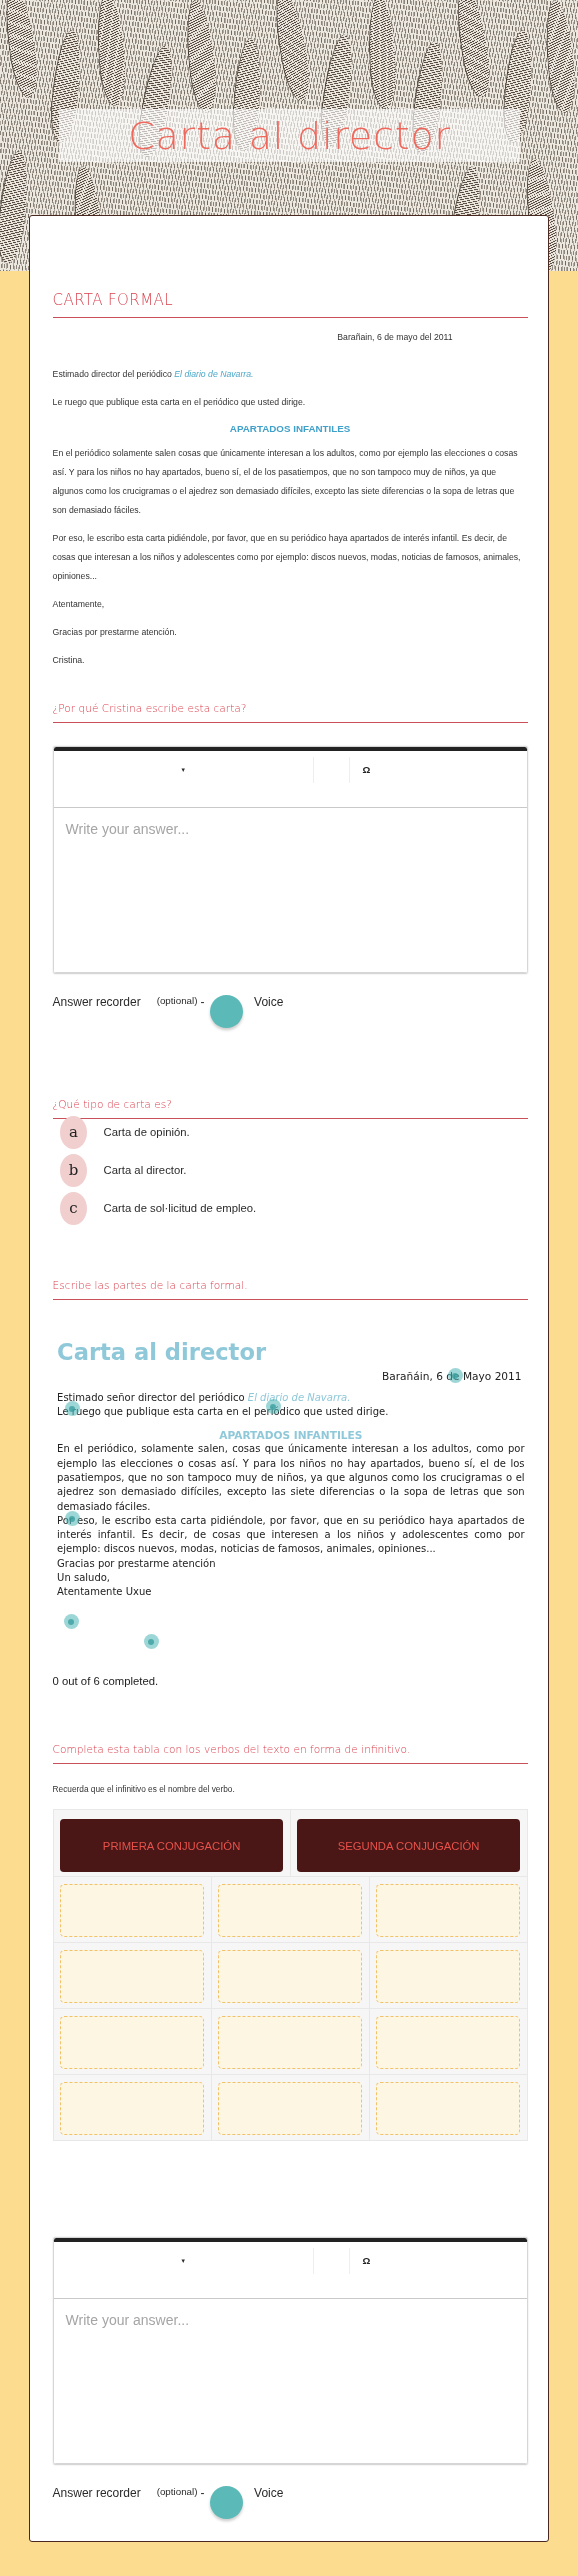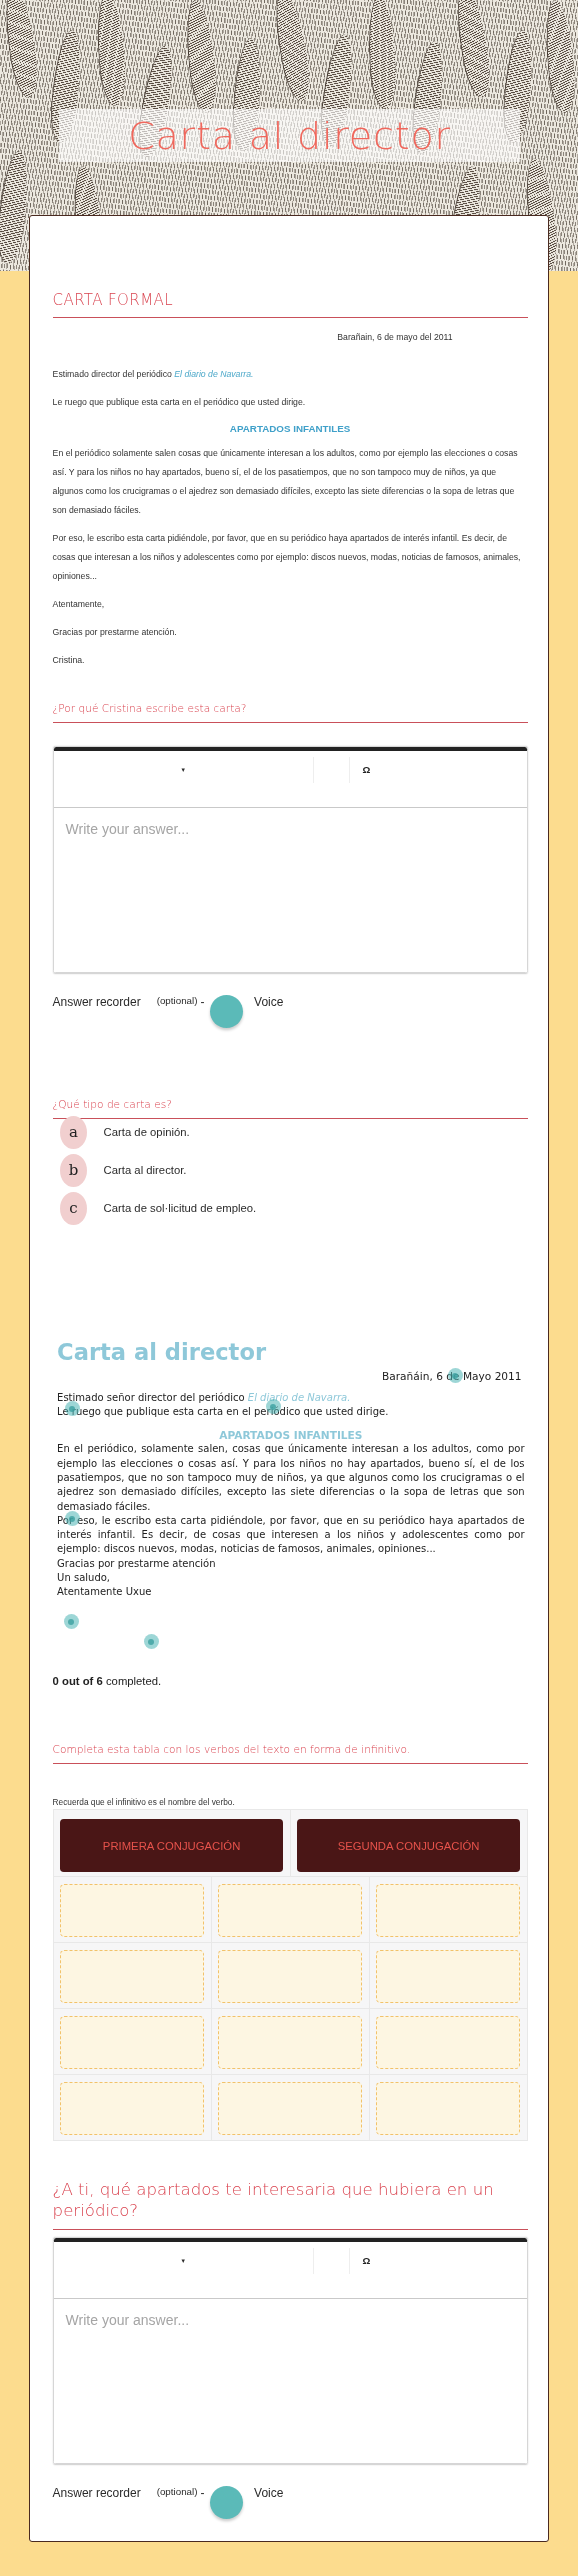--- a/index.html
+++ b/index.html
@@ -88,23 +88,23 @@
   .hotspot-img { position: absolute; left: 22.6px; top: 1123px; width: 475px; height: 332px; font-family: "DejaVu Sans", sans-serif; }
   .hotspot-img .h-title { color: #8ec8d9; font-weight: bold; font-size: 22.6px; margin-left: 4.5px; }
   .hotspot-img .h-date { text-align: right; font-size: 10.6px; color: #222; margin-top: 4.5px; padding-right: 6px; }
   .hotspot-img .h-body { font-size: 10px; color: #222; line-height: 14.3px; padding: 0 3px 0 4.5px; text-align: justify; }
   .hotspot-img .h-link { color: #8ec8d9; font-style: italic; }
   .hotspot-img .h-heading { text-align: center; color: #8ec8d9; font-weight: bold; font-size: 10.6px; margin-top: 9px; }
   .hotspot { position: absolute; width: 15px; height: 15px; border-radius: 50%; background: rgba(76,180,180,0.55); cursor: pointer; }
   .hotspot::after { content: ""; position: absolute; left: 4.5px; top: 4.5px; width: 6px; height: 6px; border-radius: 50%; background: rgba(60,160,160,0.8); }
 
   .progress { position: absolute; left: 22.6px; font-size: 11.3px; color: #222; }
-  .progress b { font-weight: bold; }
-
-  .note { position: absolute; left: 22.6px; font-size: 8.3px; color: #333; margin-top: 13px; }
+  .progress b { font-weight: normal; }
+
+  .note { position: absolute; left: 22.6px; font-size: 8.3px; color: #333; }
   .table-wrap { position: absolute; left: 22.6px; width: 475px; border: 0.8px solid #e8e8e8; background: #f6f6f7; }
   .trow { display: flex; border-bottom: 0.8px solid #e8e8e8; }
   .trow:last-child { border-bottom: none; }
   .tcell { flex: 1; padding: 6.8px 6.8px; border-right: 0.8px solid #e8e8e8; height: 65px; }
   .tcell:last-child { border-right: none; }
   .trow.head .tcell { height: 66px; padding: 9px 6.8px; }
   .header-chip { height: 53px; background: #4a1616; border-radius: 3.8px; color: #e6524b; text-align: center; display: flex; align-items: center; justify-content: center; font-size: 11.3px; line-height: 18px; text-transform: uppercase; }
   .drop { height: 53px; background: #fdf6e2; border: 1.5px dashed #f2c26a; border-radius: 4.5px; cursor: pointer; }
 </style>
 </head>
@@ -186,20 +186,23 @@
     <div class="option">
       <div class="badge">b</div>
       <div class="label">Carta al director.</div>
     </div>
     <div class="option">
       <div class="badge">c</div>
       <div class="label">Carta de sol·licitud de empleo.</div>
     </div>
   </div>
 
+  <div class="section" style="top:1063px;">
+    <div class="hand-title">Escribe las partes de la carta formal.</div>
+  </div>
   <div class="hotspot-img">
     <div class="h-title">Carta al director</div>
     <div class="h-date">Barañáin, 6 de Mayo 2011</div>
     <div class="h-body" style="margin-top:9px;">
       <div><span>Estimado señor director del periódico </span><span class="h-link">El diario de Navarra.</span></div>
       <div>Le ruego que publique esta carta en el periódico que usted dirige.</div>
       <div class="h-heading">APARTADOS INFANTILES</div>
       <div>En el periódico, solamente salen, cosas que únicamente interesan a los adultos, como por ejemplo las elecciones o cosas así. Y para los niños no hay apartados, bueno sí, el de los pasatiempos, que no son tampoco muy de niños, ya que algunos como los crucigramas o el ajedrez son demasiado difíciles, excepto las siete diferencias o la sopa de letras que son demasiado fáciles.</div>
       <div>Por eso, le escribo esta carta pidiéndole, por favor, que en su periódico haya apartados de interés infantil. Es decir, de cosas que interesen a los niños y adolescentes como por ejemplo: discos nuevos, modas, noticias de famosos, animales, opiniones...</div>
       <div>Gracias por prestarme atención</div>
@@ -269,23 +272,20 @@
         </div>
       <div class="tcell">
           <div class="drop"></div>
         </div>
       <div class="tcell">
           <div class="drop"></div>
         </div>
     </div>
   </div>
 
-  <div class="section" style="top:1963px;">
-    <div class="hand-title big">¿A ti, qué apartados te interesaria que hubiera en un periódico?</div>
-  </div>
   <div class="editor" style="top:2021px;">
     <div class="topbar"></div>
     <div class="toolbar">
       <div class="tool-select">
           <span>▾</span>
         </div>
       <div class="tool-blank"></div>
       <div class="tool-omega">
           <span>Ω</span>
         </div>

